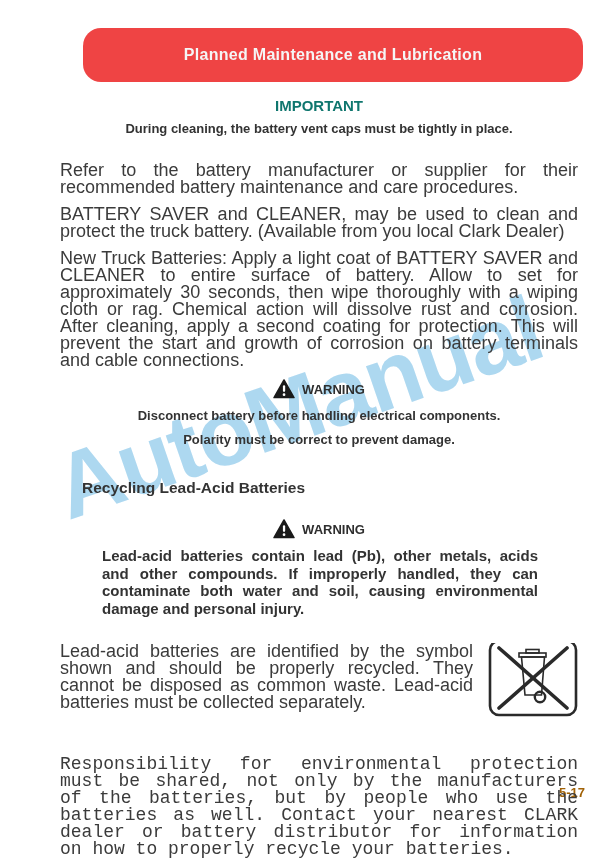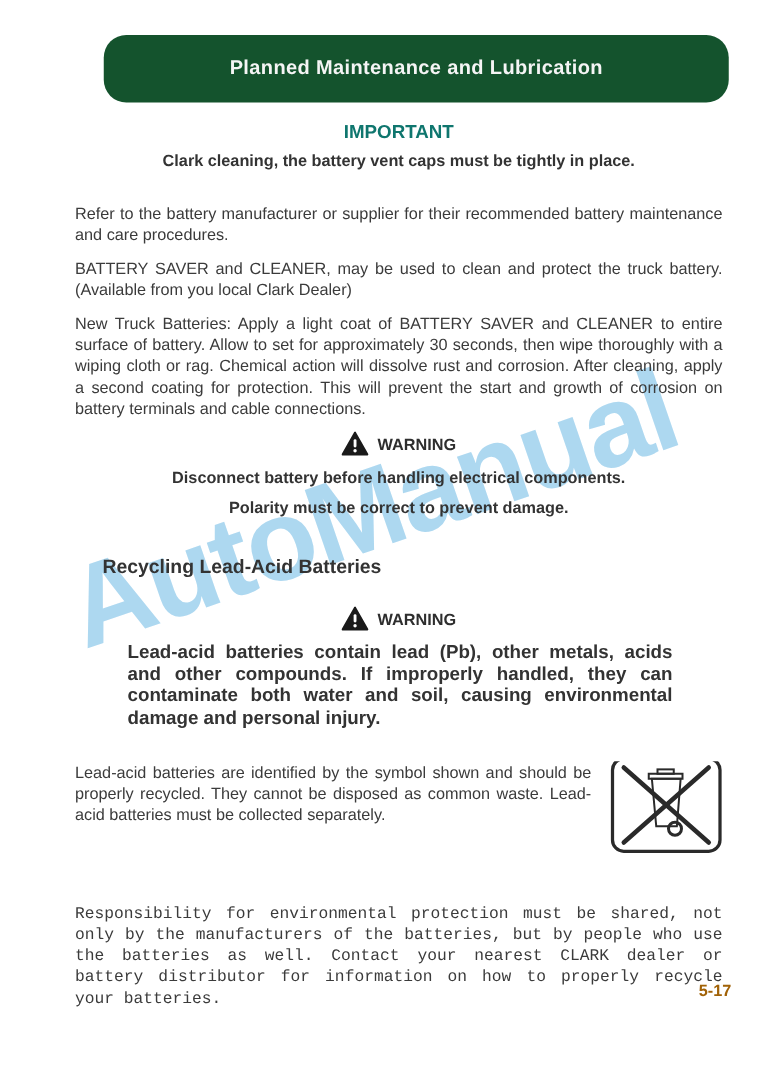--- a/index.html
+++ b/index.html
@@ -27,32 +27,32 @@
     line-height:100px;
     pointer-events:none;
   }
   .content{
     position:relative;z-index:1;
     padding:28px 34px 0 60px;
   }
   .banner{
     width:500px;height:54px;
     margin-left:23px;
-    background:#14532d;
+    background:#ef4444;
     border-radius:18px;
     display:flex;align-items:center;justify-content:center;
   }
   .banner span{
     color:#f5f5f5;font-size:16px;font-weight:bold;letter-spacing:0.3px;
   }
   .important{ text-align:center; margin-top:15px; }
   .important-title{ font-size:15px;font-weight:bold;color:#0f766e; }
   .important-text{ font-size:13px;font-weight:bold;color:#333;margin-top:7px; }
   .body-p{
-    font-size:13px;line-height:17px;
+    font-size:18px;line-height:17px;
     text-align:justify;
     margin:0 0 10px 0;
     color:#3b3b3b;
   }
   .first-p{ margin-top:26px; }
   .warning-block{ margin-top:10px; text-align:center; }
   .warning-label{
     display:flex;align-items:center;justify-content:center;
     gap:7px;
     font-size:13px;font-weight:bold;color:#2e2e2e;
@@ -96,21 +96,21 @@
   <div class="watermark">AutoManual</div>
 
   <div class="content">
 
     <div class="banner">
       <span>Planned Maintenance and Lubrication</span>
     </div>
 
     <div class="important">
       <div class="important-title">IMPORTANT</div>
-      <div class="important-text">Clark cleaning, the battery vent caps must be tightly in place.</div>
+      <div class="important-text">During cleaning, the battery vent caps must be tightly in place.</div>
     </div>
 
     <p class="body-p first-p">Refer to the battery manufacturer or supplier for their recommended battery maintenance and care procedures.</p>
 
     <p class="body-p">BATTERY SAVER and CLEANER, may be used to clean and protect the truck battery. (Available from you local Clark Dealer)</p>
 
     <p class="body-p">New Truck Batteries: Apply a light coat of BATTERY SAVER and CLEANER to entire surface of battery. Allow to set for approximately 30 seconds, then wipe thoroughly with a wiping cloth or rag. Chemical action will dissolve rust and corrosion. After cleaning, apply a second coating for protection. This will prevent the start and growth of corrosion on battery terminals and cable connections.</p>
 
     <div class="warning-block">
       <div class="warning-label">

